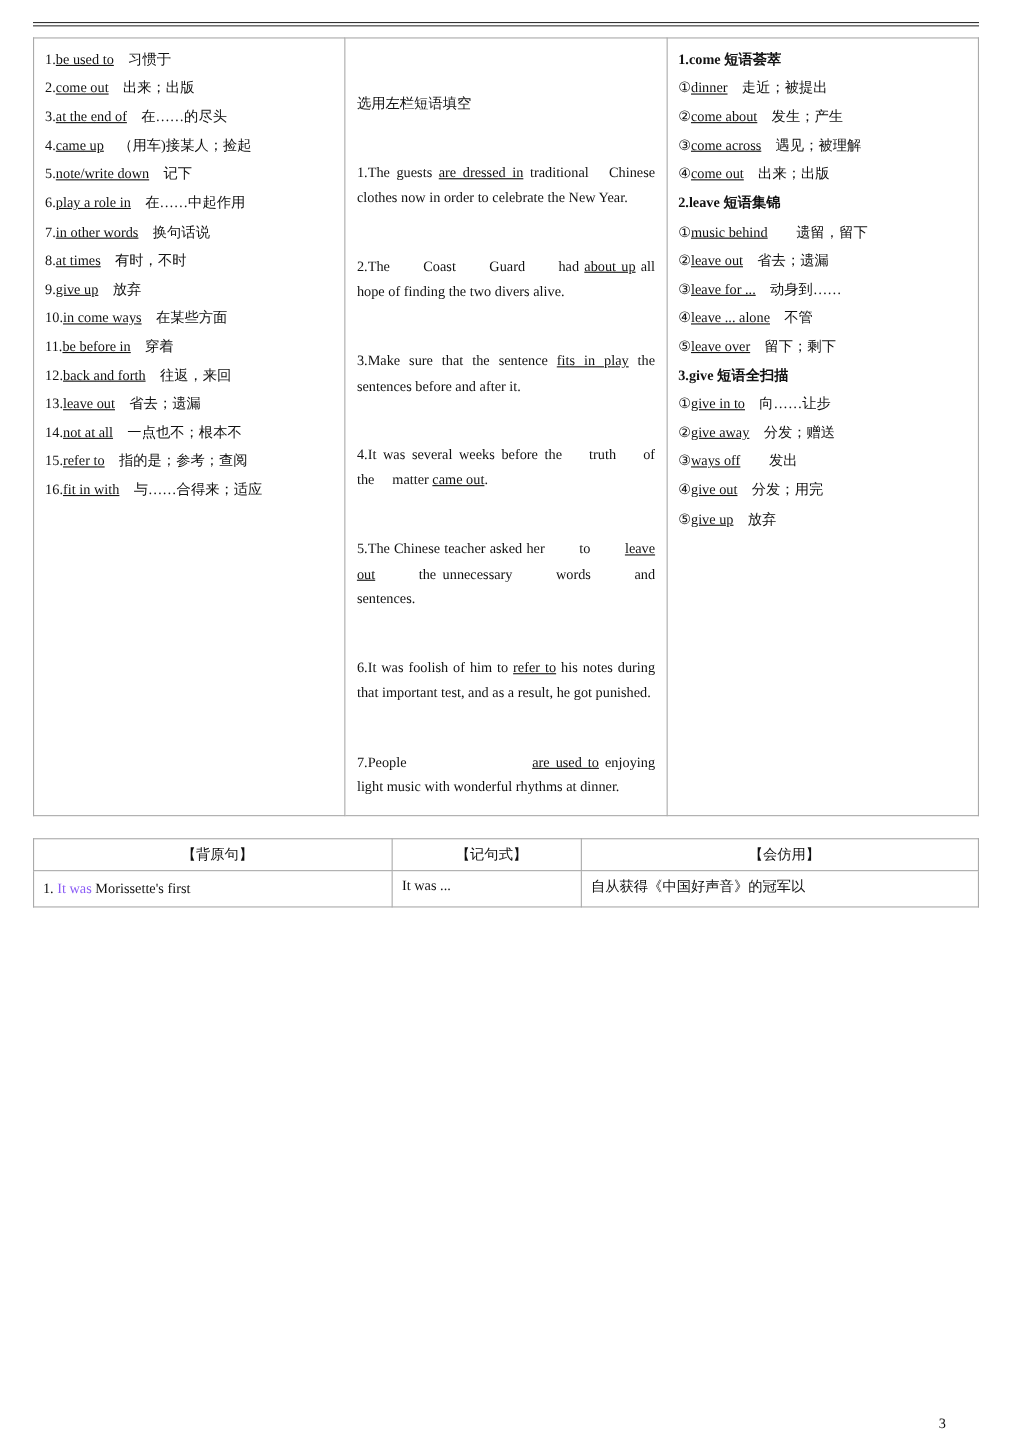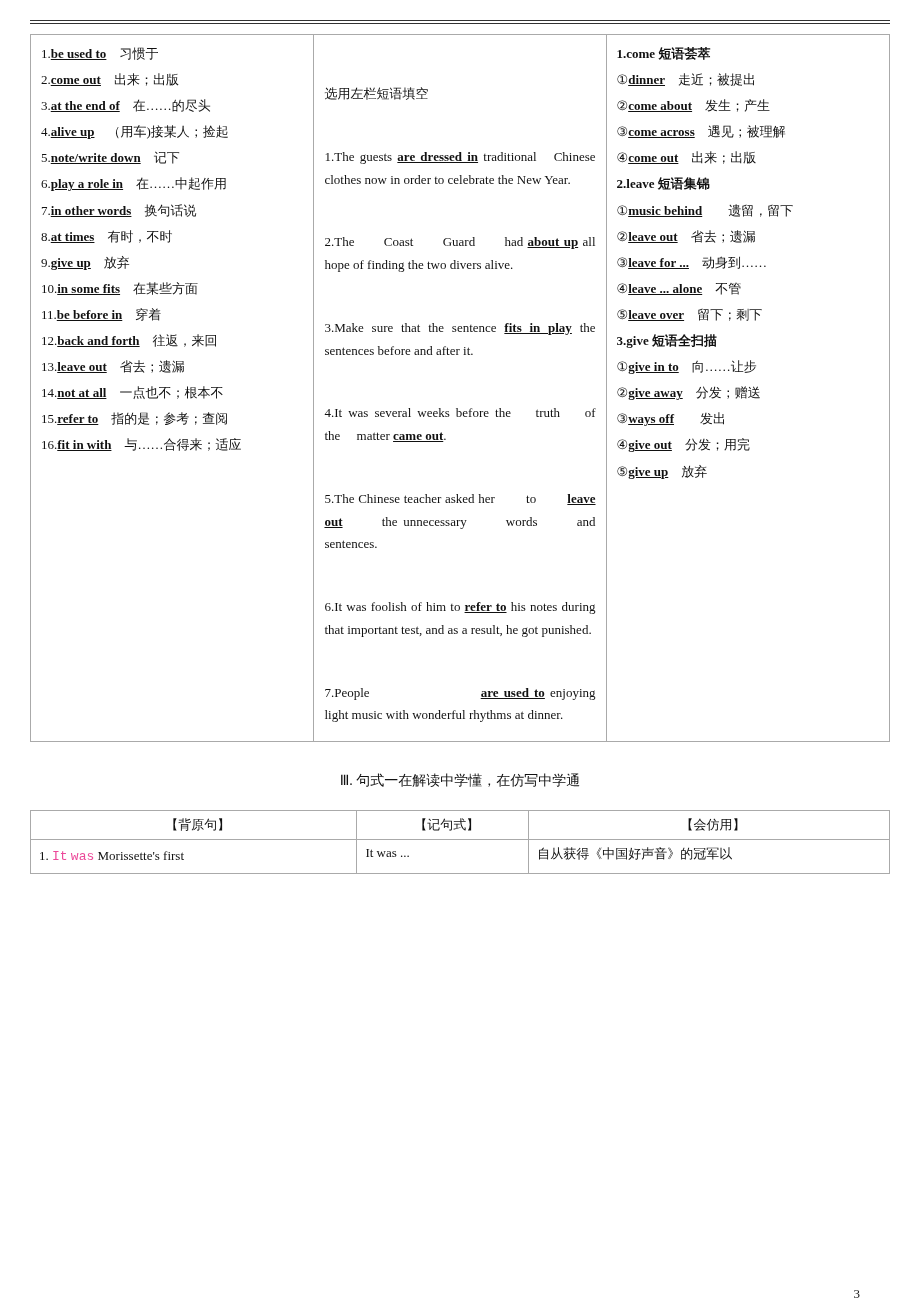--- a/index.html
+++ b/index.html
@@ -34,21 +34,21 @@
       padding: 8px 10px;
     }
     .col-left { width: 33%; }
     .col-mid { width: 34%; }
     .col-right { width: 33%; }
 
     .col-left p, .col-right p {
       margin-bottom: 4px;
       line-height: 1.7;
     }
-    .underline { text-decoration: underline; font-weight: bold; }
+    .underline { text-decoration: underline; }
     .col-mid p {
       margin-bottom: 6px;
       line-height: 1.75;
       text-align: justify;
       margin-top: 40px;
     }
     .col-mid .instruction {
       font-size: 13px;
       margin-bottom: 8px;
     }
@@ -86,45 +86,45 @@
     }
 
     .page-num {
       position: absolute;
       bottom: 20px;
       right: 30px;
       font-size: 13px;
     }
     .wrapper { position: relative; min-height: 1302px; }
 
-    .red-text { color: #ec4899; font-family: Liberation Mono, monospace; }
+    .red-text { color: #8b5cf6; }
   </style>
 </head>
 <body>
 
 <div class="wrapper">
 
   <div class="top-line"></div>
   <div class="top-line2"></div>
 
   <table class="main-table">
     <tbody>
         <tr>
 
       <td class="col-left">
         <p>1.<span class="underline">be used to</span>　习惯于</p>
         <p>2.<span class="underline">come out</span>　出来；出版</p>
         <p>3.<span class="underline">at the end of</span>　在……的尽头</p>
-        <p>4.<span class="underline">alive up</span>　（用车)接某人；捡起</p>
+        <p>4.<span class="underline">came up</span>　（用车)接某人；捡起</p>
         <p>5.<span class="underline">note/write down</span>　记下</p>
         <p>6.<span class="underline">play a role in</span>　在……中起作用</p>
         <p>7.<span class="underline">in other words</span>　换句话说</p>
         <p>8.<span class="underline">at times</span>　有时，不时</p>
         <p>9.<span class="underline">give up</span>　放弃</p>
-        <p>10.<span class="underline">in some fits</span>　在某些方面</p>
+        <p>10.<span class="underline">in come ways</span>　在某些方面</p>
         <p>11.<span class="underline">be before in</span>　穿着</p>
         <p>12.<span class="underline">back and forth</span>　往返，来回</p>
         <p>13.<span class="underline">leave out</span>　省去；遗漏</p>
         <p>14.<span class="underline">not at all</span>　一点也不；根本不</p>
         <p>15.<span class="underline">refer to</span>　指的是；参考；查阅</p>
         <p>16.<span class="underline">fit in with</span>　与……合得来；适应</p>
       </td>
 
       <td class="col-mid">
         <p class="instruction">选用左栏短语填空</p>
@@ -153,21 +153,20 @@
         <p>①<span class="underline">give in to</span>　向……让步</p>
         <p>②<span class="underline">give away</span>　分发；赠送</p>
         <p>③<span class="underline">ways off</span>　　发出</p>
         <p>④<span class="underline">give out</span>　分发；用完</p>
         <p>⑤<span class="underline">give up</span>　放弃</p>
       </td>
     </tr>
   </tbody>
     </table>
 
-  <div class="section3-title">Ⅲ. 句式一在解读中学懂，在仿写中学通</div>
 
   <table class="bottom-table">
     <thead>
       <tr>
         <th class="col-b1">【背原句】</th>
         <th class="col-b2">【记句式】</th>
         <th class="col-b3">【会仿用】</th>
       </tr>
     </thead>
     <tbody>

